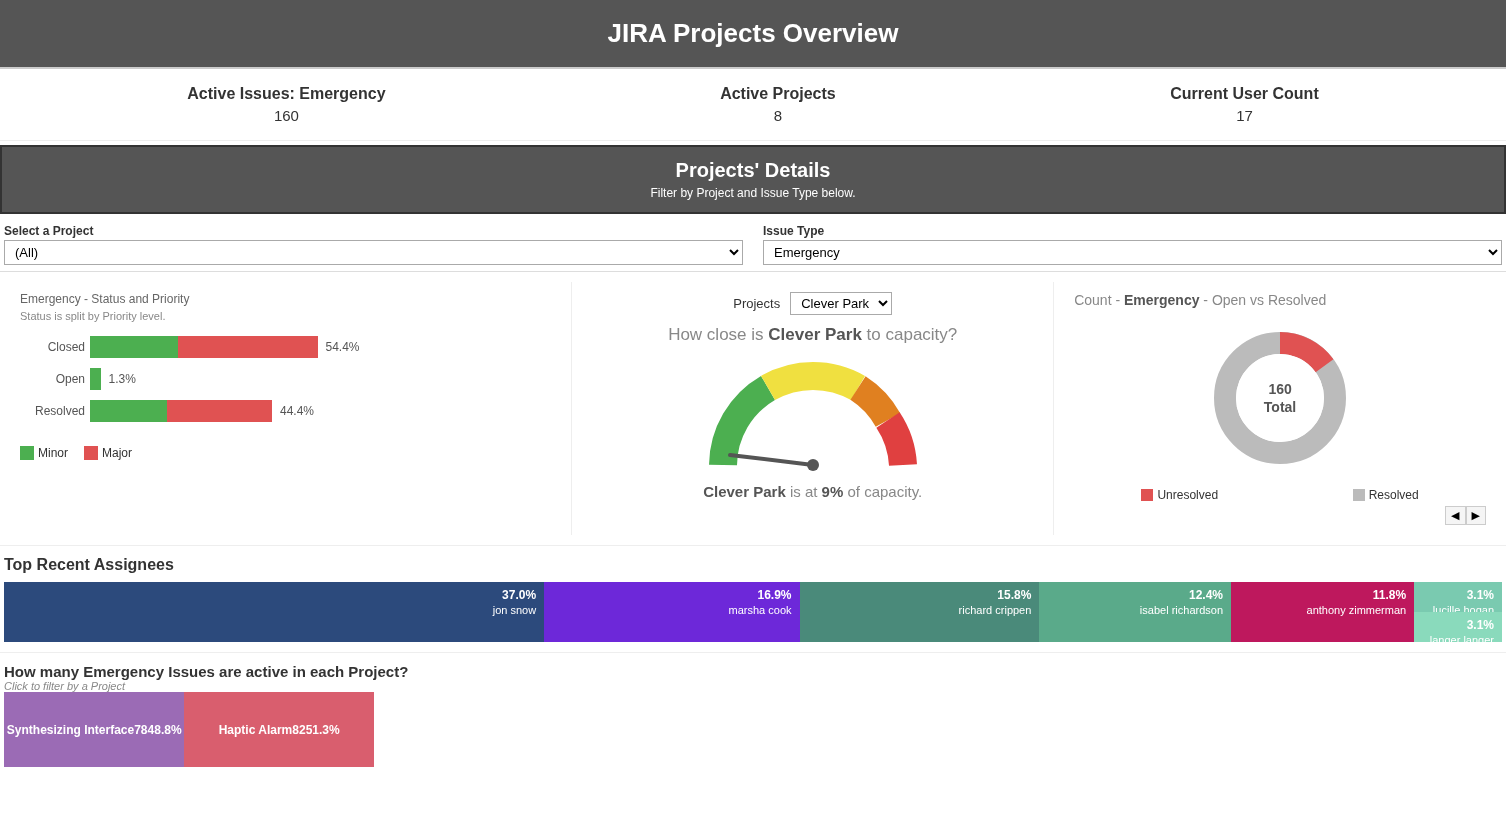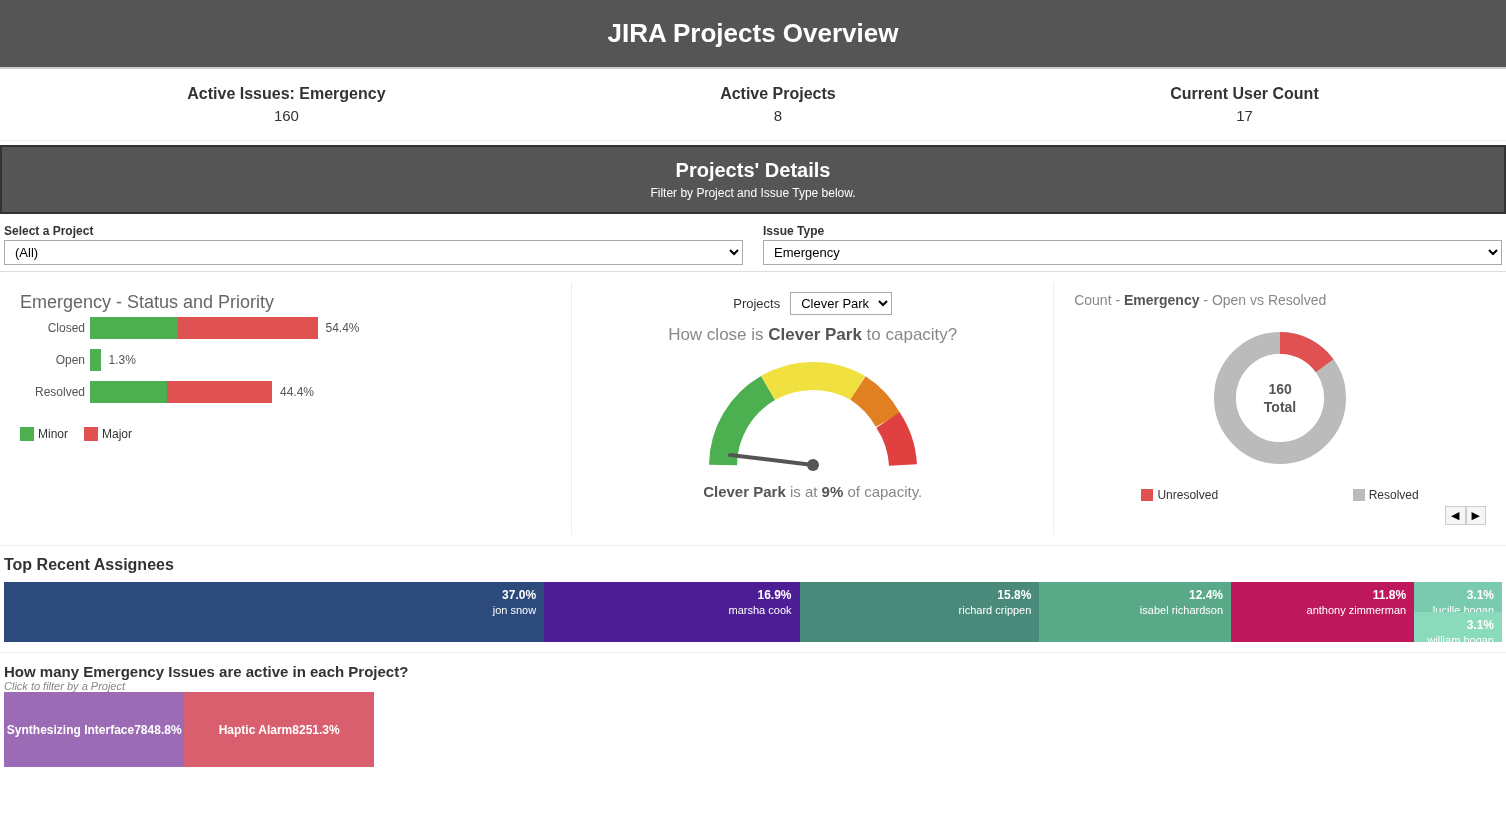--- a/index.html
+++ b/index.html
@@ -59,21 +59,21 @@
       gap: 0;
       border-bottom: 1px solid #eee;
     }
 
     
     .panel-left {
       flex: 0 0 38%;
       padding: 10px 20px;
       border-right: 1px solid #eee;
     }
-    .panel-left .chart-title { font-size: 18px; color: #666; margin-bottom: 4px; }
+    .panel-left .chart-title { font-size: 12px; color: #666; margin-bottom: 4px; }
     .panel-left .chart-subtitle { font-size: 11px; color: #888; margin-bottom: 14px; }
 
     .bar-chart { width: 100%; }
     .bar-row { display: flex; align-items: center; margin-bottom: 10px; }
     .bar-row .bar-label { width: 65px; text-align: right; font-size: 12px; color: #555; margin-right: 5px; }
     .bar-segment-container { display: flex; align-items: center; flex: 1; }
     .bar-green { background: #4caf50; height: 22px; }
     .bar-red { background: #e05252; height: 22px; }
     .bar-pct { font-size: 12px; margin-left: 8px; color: #555; }
 
@@ -184,20 +184,21 @@
     <select>
       <option>Emergency</option>
     </select>
   </div>
 </div>
 
 <div class="content-row">
 
   <div class="panel-left">
     <div class="chart-title">Emergency - Status and Priority</div>
+    <div class="chart-subtitle">Status is split by Priority level.</div>
     <div class="bar-chart" id="bar-chart-container">
         <div class="bar-row">
           <div class="bar-label">Closed</div>
           <div class="bar-segment-container">
             <div class="bar-green" style="width: 87.5px;"></div>
             <div class="bar-red" style="width: 140px;"></div>
             <div class="bar-pct">54.4%</div>
           </div>
         </div>
         <div class="bar-row">
@@ -299,21 +300,21 @@
 
 </div>
 
 <div class="assignees-section">
   <div class="section-title">Top Recent Assignees</div>
   <div class="assignees-bar" id="assignees-bar">
       <div class="assignee-block" style="background: rgb(44, 74, 124); flex: 37 1 0%;">
         <div class="assignee-pct">37.0%</div>
         <div class="assignee-name">jon snow</div>
       </div>
-      <div class="assignee-block" style="background: #4c1d95; flex: 16.9 1 0%;">
+      <div class="assignee-block" style="background: #6d28d9; flex: 16.9 1 0%;">
         <div class="assignee-pct">16.9%</div>
         <div class="assignee-name">marsha cook</div>
       </div>
       <div class="assignee-block" style="background: rgb(74, 138, 122); flex: 15.8 1 0%;">
         <div class="assignee-pct">15.8%</div>
         <div class="assignee-name">richard crippen</div>
       </div>
       <div class="assignee-block" style="background: rgb(90, 170, 138); flex: 12.4 1 0%;">
         <div class="assignee-pct">12.4%</div>
         <div class="assignee-name">isabel richardson</div>
@@ -322,21 +323,21 @@
         <div class="assignee-pct">11.8%</div>
         <div class="assignee-name">anthony zimmerman</div>
       </div>
       <div style="flex: 6.2 1 0%; display: flex; flex-direction: column;">
         <div class="assignee-block" style="background: rgb(122, 202, 176); flex: 1 1 0%;">
           <div class="assignee-pct">3.1%</div>
           <div class="assignee-name">lucille hogan</div>
         </div>
         <div class="assignee-block" style="background: rgb(138, 218, 188); flex: 1 1 0%;">
           <div class="assignee-pct">3.1%</div>
-          <div class="assignee-name">william hogan</div>
+          <div class="assignee-name">langer langer</div>
         </div>
       </div>
     </div>
 </div>
 
 <div class="bottom-section">
   <div class="bottom-title">How many Emergency Issues are active in each Project?</div>
   <div class="bottom-subtitle">Click to filter by a Project</div>
   <div class="bottom-bar" id="bottom-bar">
       <div class="bottom-bar-block" style="background: rgb(155, 107, 181); flex: 48.8 1 0%;">

